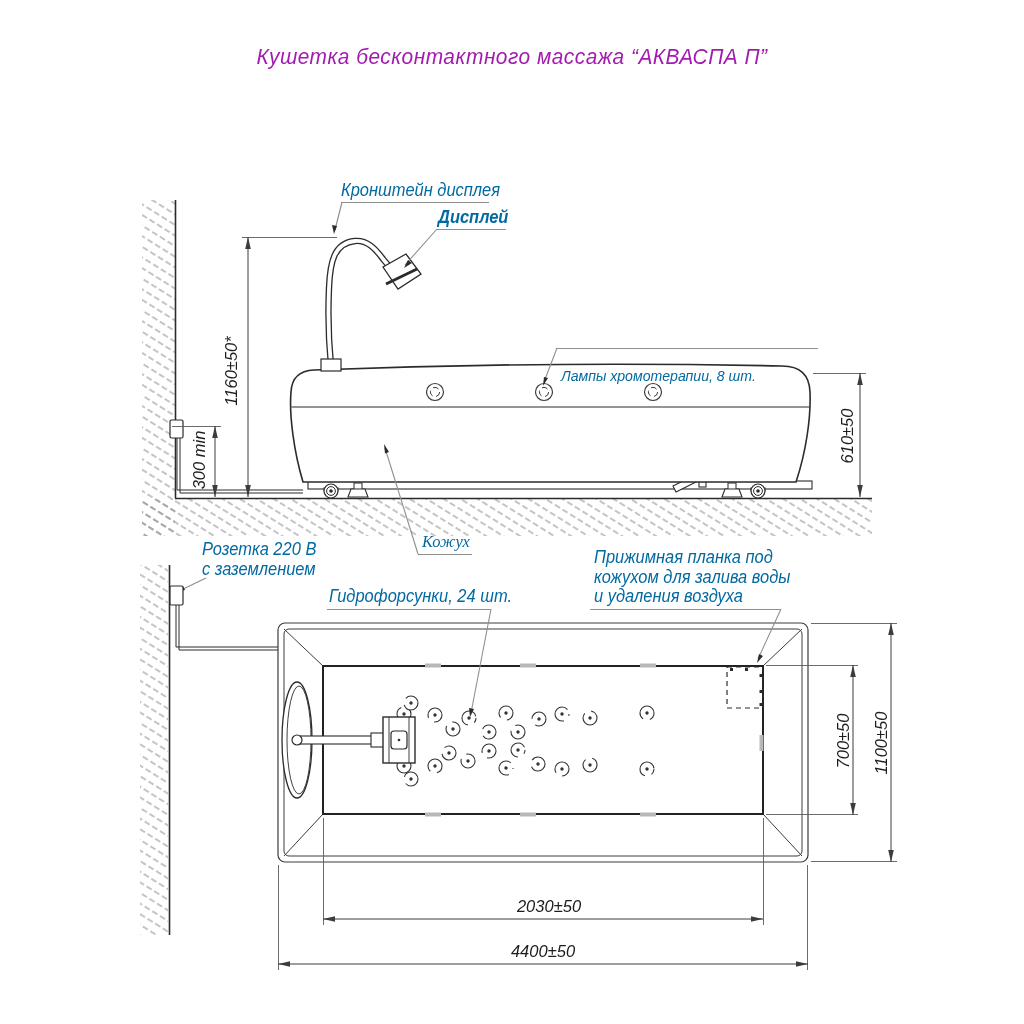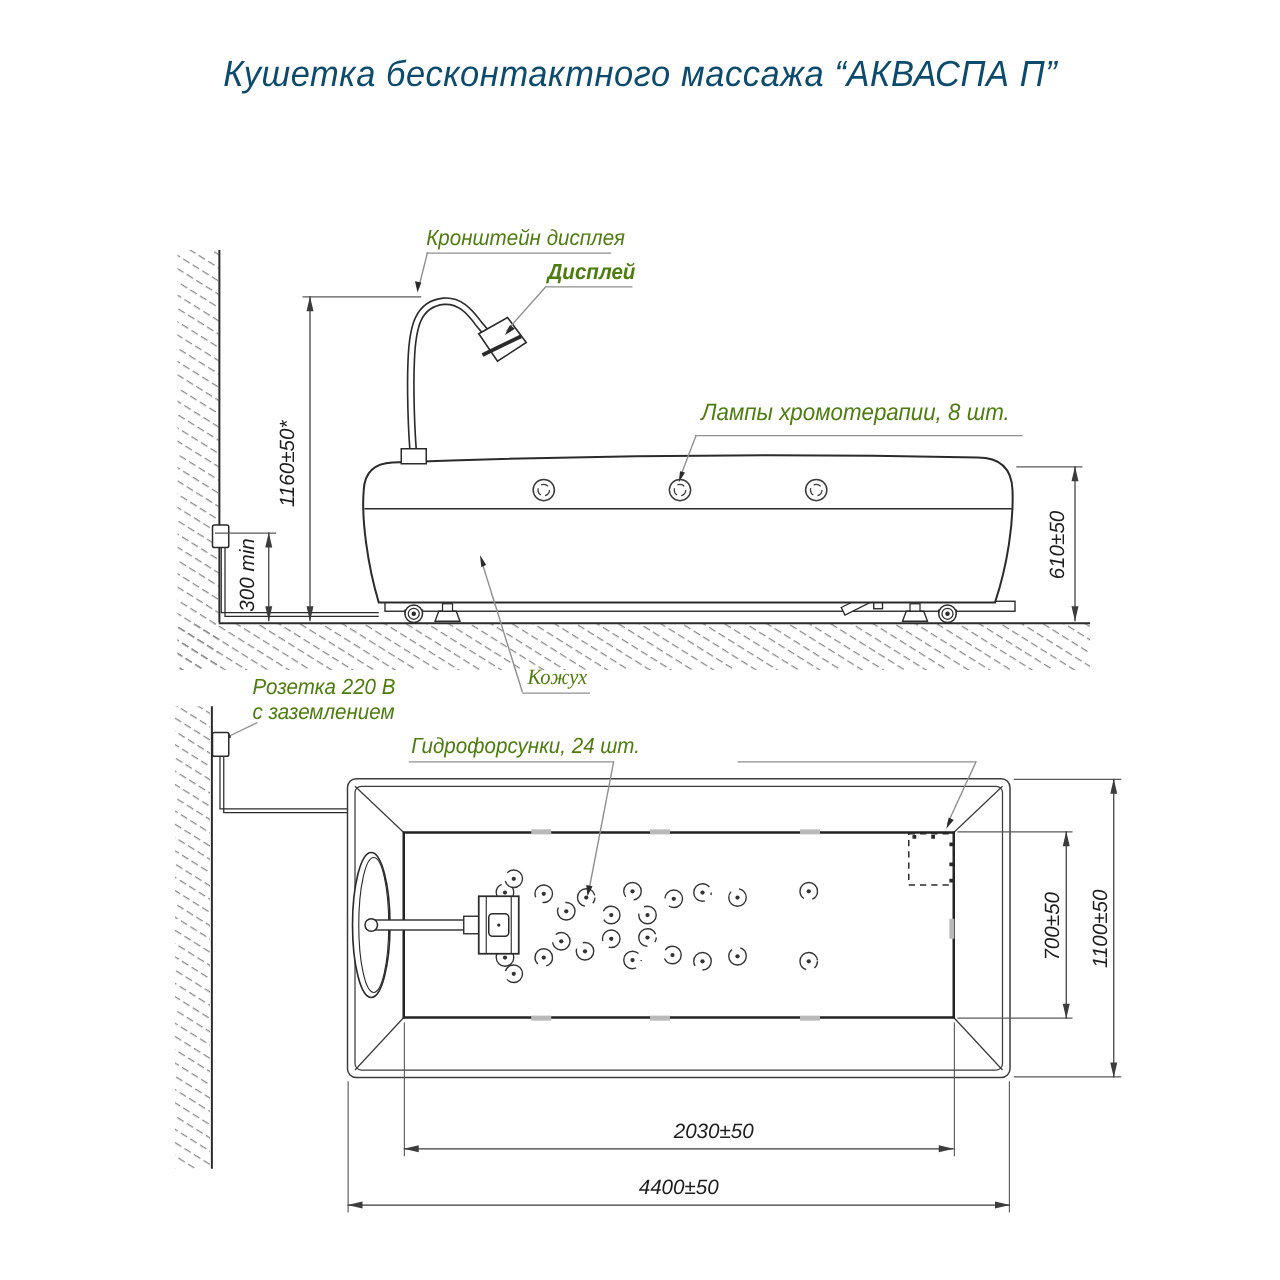--- a/index.html
+++ b/index.html
@@ -1,27 +1,27 @@
 <!DOCTYPE html>
 <html><head>
 <meta charset="utf-8">
 <style>
   html,body{margin:0;padding:0;background:#fff;}
   #canvas{position:relative;width:1024px;height:1024px;background:#fff;overflow:hidden;
           font-family:"Liberation Sans",sans-serif;}
   #drawing{position:absolute;left:0;top:0;}
-  .lbl{position:absolute;font-style:italic;font-size:17.5px;color:#4d7c0f;white-space:nowrap;line-height:1.12;}
+  .lbl{position:absolute;font-style:italic;font-size:17.5px;color:#0369a1;white-space:nowrap;line-height:1.12;}
   .lbl .cond{display:inline-block;transform:scaleX(.94);transform-origin:left center;}
   .title{position:absolute;left:32px;top:44px;width:960px;text-align:center;
-         font-style:italic;font-size:29px;color:#0c4a6e;letter-spacing:.5px;}
+         font-style:italic;font-size:22px;color:#a21caf;letter-spacing:.5px;}
   .title .cond{display:inline-block;transform:scaleX(.95);transform-origin:center;}
   .dim{position:absolute;font-style:italic;font-size:16.5px;color:#1d1d1d;white-space:nowrap;}
   .dim.h{transform:translate(-50%,-50%);}
   .dim.v{transform:translate(-50%,-50%) rotate(-90deg);}
-  .lamps-lbl{font-size:19px;}
+  .lamps-lbl{font-size:15px;margin-top:48px;}
 </style>
 </head>
 <body>
 
 <div id="canvas">
 
 <svg id="drawing" width="1024" height="1024" viewBox="0 0 1024 1024">
   <defs>
     <pattern id="hatch" width="9" height="9" patternUnits="userSpaceOnUse" patternTransform="rotate(-58)">
       <line x1="1" y1="-2" x2="1" y2="11" stroke="#8a8a8a" stroke-width="1" stroke-dasharray="8 5"></line>
@@ -351,22 +351,27 @@
 
   <div class="lbl" style="left:341px;top:181px;"><span class="cond">Кронштейн дисплея</span></div>
   <div class="lbl" style="left:438px;top:208px;font-weight:bold;"><span class="cond">Дисплей</span></div>
   <div class="lbl lamps-lbl" style="left:561px;top:320px;"><span class="cond">Лампы хромотерапии, 8 шт.</span></div>
   <div class="lbl" style="left:202px;top:540px;">
     <div><span class="cond">Розетка 220 В</span></div>
     <div><span class="cond">с заземлением</span></div>
   </div>
   <div class="lbl" style="left:422px;top:532px;font-family:Liberation Serif, serif;"><span class="cond">Кожух</span></div>
   <div class="lbl" style="left:329px;top:587px;font-style:italic;"><span class="cond">Гидрофорсунки, 24 шт.</span></div>
+  <div class="lbl" style="left:594px;top:548px;">
+    <div><span class="cond">Прижимная планка под</span></div>
+    <div><span class="cond">кожухом для залива воды</span></div>
+    <div><span class="cond">и удаления воздуха</span></div>
+  </div>
 
   <div class="dim v" style="left:231px;top:371px;">1160±50*</div>
   <div class="dim v" style="left:199px;top:460px;">300 min</div>
   <div class="dim v" style="left:847px;top:436px;">610±50</div>
   <div class="dim v" style="left:843px;top:741px;">700±50</div>
   <div class="dim v" style="left:881px;top:743px;">1100±50</div>
-  <div class="dim h" style="left:571px;top:906px;">2030±50</div>
+  <div class="dim h" style="left:549px;top:906px;">2030±50</div>
   <div class="dim h" style="left:543px;top:951px;">4400±50</div>
 
 </div>
 
 </body></html>

